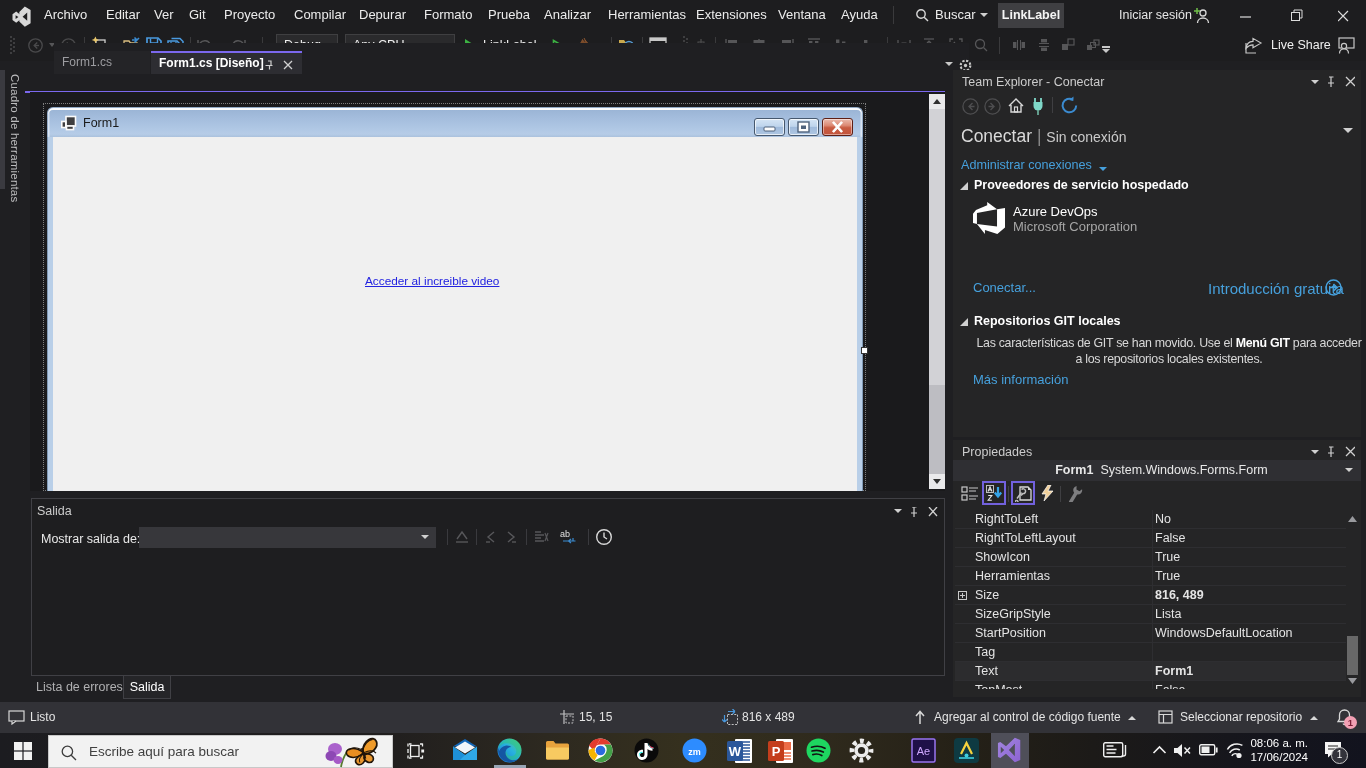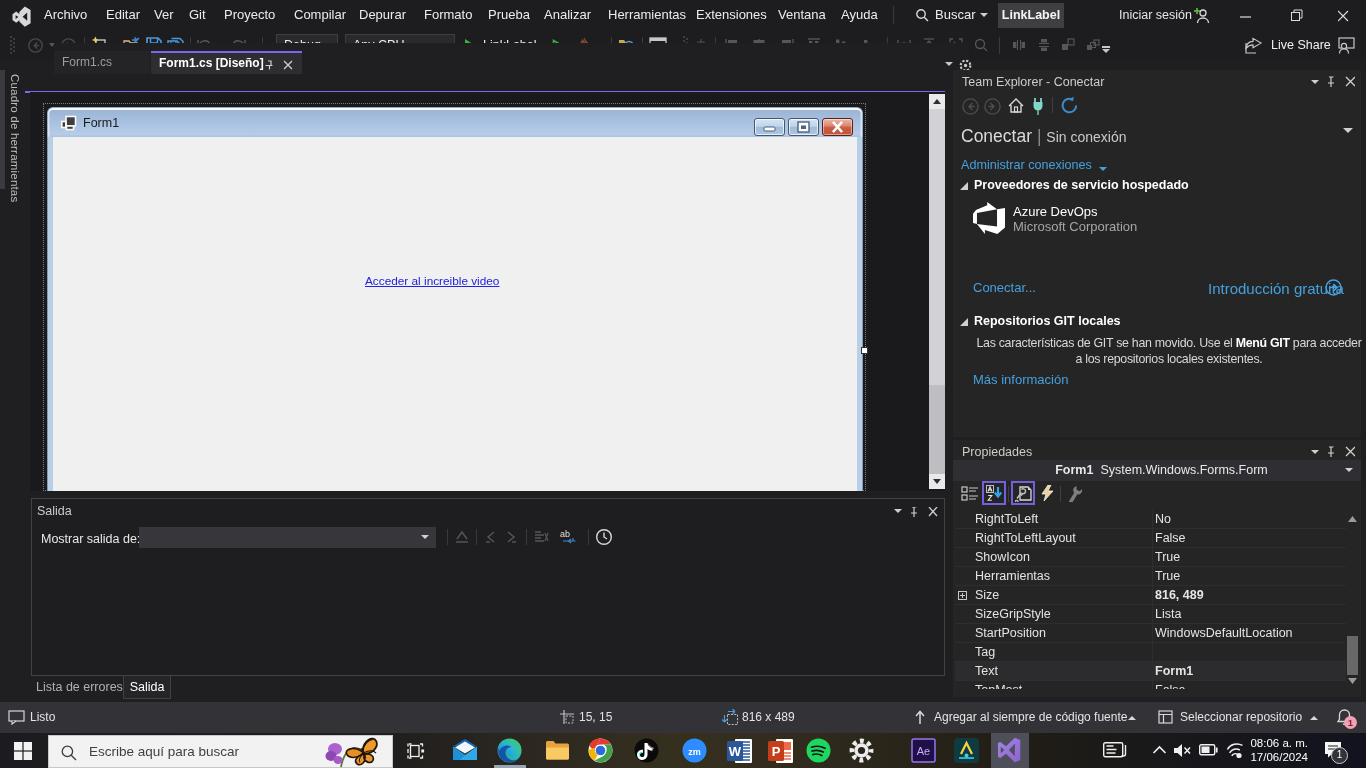--- a/index.html
+++ b/index.html
@@ -625,21 +625,21 @@
     <span style="position:absolute;left:579px;top:8px">15, 15</span>
     <svg style="position:absolute;left:722px;top:7px" width="17" height="17" viewBox="0 0 17 17">
         <rect x="5.5" y="5.5" width="10" height="10" fill="none" stroke="#c0c0c2" stroke-dasharray="2 1.4"></rect>
         <path d="M5 1.5 h7 M12 1.5 l-2.5-2.5 M12 1.5 l-2.5 2.5" stroke="#4a9ae0" stroke-width="1.2" fill="none" transform="translate(1,1)"></path>
         <path d="M1.5 5 v7 M1.5 12 l-2.5-2.5 M1.5 12 l2.5-2.5" stroke="#4a9ae0" stroke-width="1.2" fill="none" transform="translate(1,1)"></path>
       </svg>
     <span style="position:absolute;left:742px;top:8px">816 x 489</span>
     <svg style="position:absolute;left:913px;top:8px" width="14" height="15" viewBox="0 0 14 15">
         <path d="M7 14 V2 M3 6 L7 1.5 L11 6" fill="none" stroke="#d8d8d8" stroke-width="1.5"></path>
       </svg>
-    <span style="position:absolute;left:934px;top:8px">Agregar al siempre de código fuente</span>
+    <span style="position:absolute;left:934px;top:8px">Agregar al control de código fuente</span>
     <div style="position:absolute;left:1128px;top:14px;width:0;height:0;border-left:4px solid transparent;border-right:4px solid transparent;border-bottom:4px solid #d8d8d8"></div>
     <svg style="position:absolute;left:1158px;top:8px" width="16" height="15" viewBox="0 0 16 15">
         <rect x="1" y="1" width="13" height="12" fill="none" stroke="#d8d8d8" stroke-width="1.2"></rect>
         <path d="M1 4.5 h13 M5.5 4.5 V13" stroke="#d8d8d8" stroke-width="1.2"></path>
       </svg>
     <span style="position:absolute;left:1180px;top:8px">Seleccionar repositorio</span>
     <div style="position:absolute;left:1310px;top:14px;width:0;height:0;border-left:4px solid transparent;border-right:4px solid transparent;border-bottom:4px solid #d8d8d8"></div>
     <svg style="position:absolute;left:1337px;top:7px" width="15" height="17" viewBox="0 0 15 17">
         <path d="M7.5 1 c-3 0-5 2-5 5 v4 l-1.5 2.5 h13 L12.5 10 V6 c0-3-2-5-5-5z" fill="none" stroke="#d8d8d8" stroke-width="1.3"></path>
         <path d="M6 14.5 a1.6 1.6 0 0 0 3 0" fill="none" stroke="#d8d8d8" stroke-width="1.2"></path>

